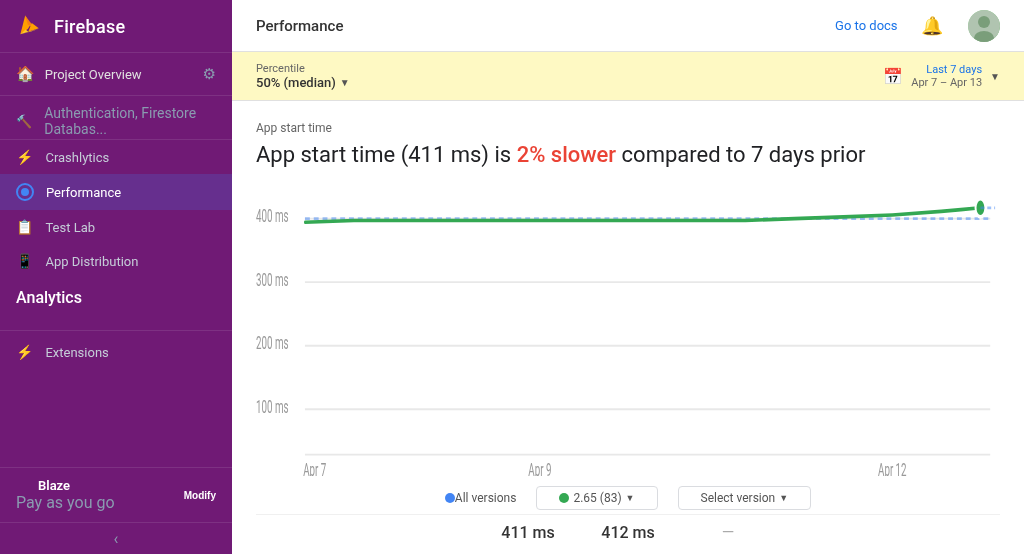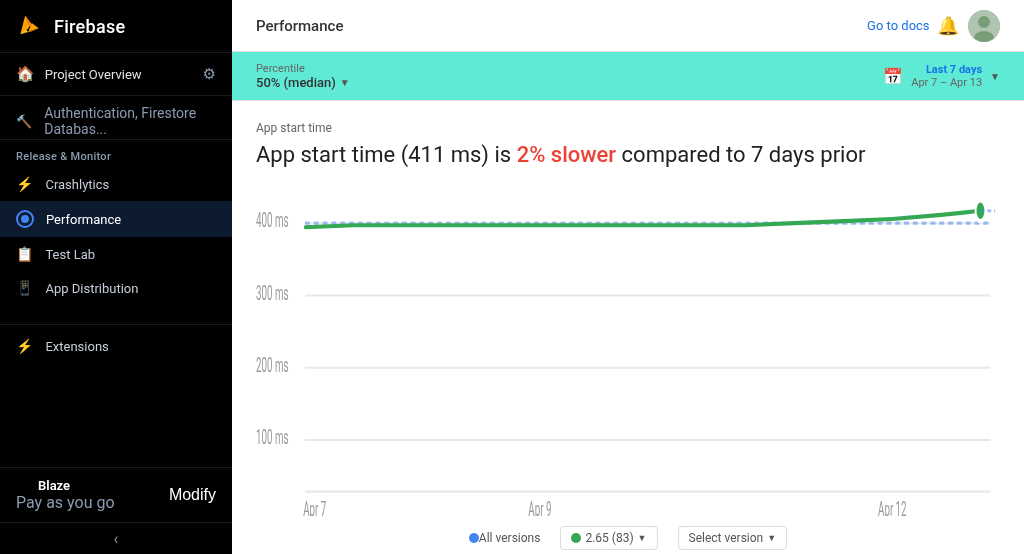--- a/index.html
+++ b/index.html
@@ -2,21 +2,21 @@
 <html><head>
   <meta charset="utf-8">
   <style>
     * { margin: 0; padding: 0; box-sizing: border-box; }
     body { font-family: 'Roboto', Arial, sans-serif; display: flex; width: 1024px; height: 554px; overflow: hidden; background: #f5f5f5; }
 
     
     .sidebar {
       width: 232px;
       min-width: 232px;
-      background: #000000;
+      background: #701a75;
       color: #fff;
       display: flex;
       flex-direction: column;
       height: 554px;
       overflow: hidden;
     }
     .sidebar-header {
       display: flex;
       align-items: center;
       padding: 10px 16px;
@@ -77,23 +77,23 @@
     .blaze-section {
       display: flex;
       align-items: center;
       justify-content: space-between;
       padding: 10px 16px;
     }
     .blaze-left { display: flex; flex-direction: column; }
     .blaze-plan { font-size: 13px; font-weight: 600; color: #fff; margin-left: 22px; }
     .blaze-sub { font-size: 16px; color: #8a9bb0; }
     .modify-btn {
-      font-size: 16px;
+      font-size: 10px;
       color: #fff;
-      font-weight: 400;
+      font-weight: 700;
       background: none;
       border: none;
       cursor: pointer;
     }
     .sidebar-collapse {
       display: flex;
       align-items: center;
       justify-content: center;
       padding: 6px;
       border-top: 1px solid rgba(255,255,255,0.1);
@@ -114,57 +114,57 @@
     .top-bar {
       display: flex;
       align-items: center;
       justify-content: space-between;
       padding: 0 24px;
       height: 52px;
       border-bottom: 1px solid #e0e0e0;
       background: #fff;
     }
     .top-bar-title { font-size: 15px; font-weight: 500; color: #333; }
-    .top-bar-right { display: flex; align-items: center; gap: 8px; }
+    .top-bar-right { display: flex; align-items: center; gap: 24px; }
     .go-to-docs { font-size: 13px; color: #1a73e8; cursor: pointer; }
     .top-bar-icon { font-size: 18px; color: #555; cursor: pointer; }
     .avatar {
       width: 32px; height: 32px; border-radius: 50%;
       background: linear-gradient(135deg, #a8d8a8, #6bb06b);
       display: flex; align-items: center; justify-content: center;
       font-size: 13px; color: #fff; font-weight: 600; cursor: pointer;
       overflow: hidden;
     }
 
     
     .filter-bar {
       display: flex;
       align-items: center;
       justify-content: space-between;
       padding: 10px 24px;
-      background: #5eead4;
+      background: #fef9c3;
       border-bottom: 1px solid #e0e0e0;
     }
     .percentile-select {
       display: flex;
       flex-direction: column;
       cursor: pointer;
     }
     .percentile-label { font-size: 11px; color: #666; }
     .percentile-value {
       display: flex; align-items: center; gap: 4px;
       font-size: 13px; color: #333; font-weight: 500;
     }
     .dropdown-arrow { font-size: 10px; color: #555; }
     .date-range {
       display: flex; align-items: center; gap: 8px; cursor: pointer;
     }
     .calendar-icon { font-size: 16px; color: #555; }
     .date-range-text { display: flex; flex-direction: column; align-items: flex-end; }
-    .date-range-label { font-size: 11px; color: #1a73e8; font-weight: 700; margin-left: 9px; }
+    .date-range-label { font-size: 11px; color: #1a73e8; font-weight: 400; margin-left: 9px; }
     .date-range-sub { font-size: 11px; color: #666; text-align: right; }
 
     
     .chart-area {
       flex: 1;
       padding: 20px 24px 0 24px;
       display: flex;
       flex-direction: column;
       overflow: hidden;
     }
@@ -197,21 +197,21 @@
       display: flex; align-items: center; 
       font-size: 12px; color: #555;
     }
     .legend-dot {
       width: 10px; height: 10px; border-radius: 50%;
     }
     .version-select-btn {
       display: flex; align-items: center; gap: 4px;
       border: 1px solid #dadce0;
       border-radius: 4px;
-      padding: 4px 10px;
+      padding: 4px 22px;
       font-size: 12px;
       color: #555;
       cursor: pointer;
       background: #fff;
     }
 
     
     .metrics-row {
       display: flex;
       align-items: center;
@@ -258,21 +258,20 @@
 
   <div class="sidebar-item" style="padding-bottom:2px;">
     <span style="font-size:13px;color:#8a9bb0;">🔨</span>
     <div>
       <div style="font-size:14px;color:#8a9bb0;">Authentication, Firestore Databas...</div>
     </div>
   </div>
 
   <div class="sidebar-divider"></div>
 
-  <div class="sidebar-section-label">Release &amp; Monitor</div>
 
   <div class="sidebar-item">
     <span style="font-size:14px;color:#c5cdd8;">⚡</span>
     <span class="sidebar-item-label">Crashlytics</span>
   </div>
 
   <div class="sidebar-item active">
     <span style="width:18px;height:18px;border-radius:50%;border:2px solid #4285f4;display:flex;align-items:center;justify-content:center;background:transparent;flex-shrink:0;">
       <span style="width:8px;height:8px;border-radius:50%;background:#4285f4;display:block;"></span>
     </span>
@@ -282,20 +281,21 @@
   <div class="sidebar-item">
     <span style="font-size:14px;color:#c5cdd8;">📋</span>
     <span class="sidebar-item-label">Test Lab</span>
   </div>
 
   <div class="sidebar-item">
     <span style="font-size:14px;color:#c5cdd8;">📱</span>
     <span class="sidebar-item-label">App Distribution</span>
   </div>
 
+  <div class="analytics-section">Analytics</div>
   <div style="height:20px;border-bottom:1px solid rgba(255,255,255,0.1);"></div>
 
   <div class="sidebar-item" style="margin-top:4px;">
     <span style="font-size:14px;color:#c5cdd8;">⚡</span>
     <span class="sidebar-item-label">Extensions</span>
   </div>
 
   <div class="sidebar-bottom">
     <div class="blaze-section">
       <div class="blaze-left">
@@ -388,15 +388,26 @@
         <div class="legend-dot" style="background:#34a853;"></div>
         <span>2.65 (83)</span>
         <span style="font-size:9px;">▼</span>
       </div>
       <div class="version-select-btn">
         <span>Select version</span>
         <span style="font-size:9px;">▼</span>
       </div>
     </div>
 
+    <div class="metrics-row">
+      <div class="metric-item">
+        <span class="metric-value">411 ms</span>
+      </div>
+      <div class="metric-item">
+        <span class="metric-value">412 ms</span>
+      </div>
+      <div class="metric-item">
+        <span class="metric-dash">—</span>
+      </div>
+    </div>
 
   </div>
 </div>
 
 </body></html>

